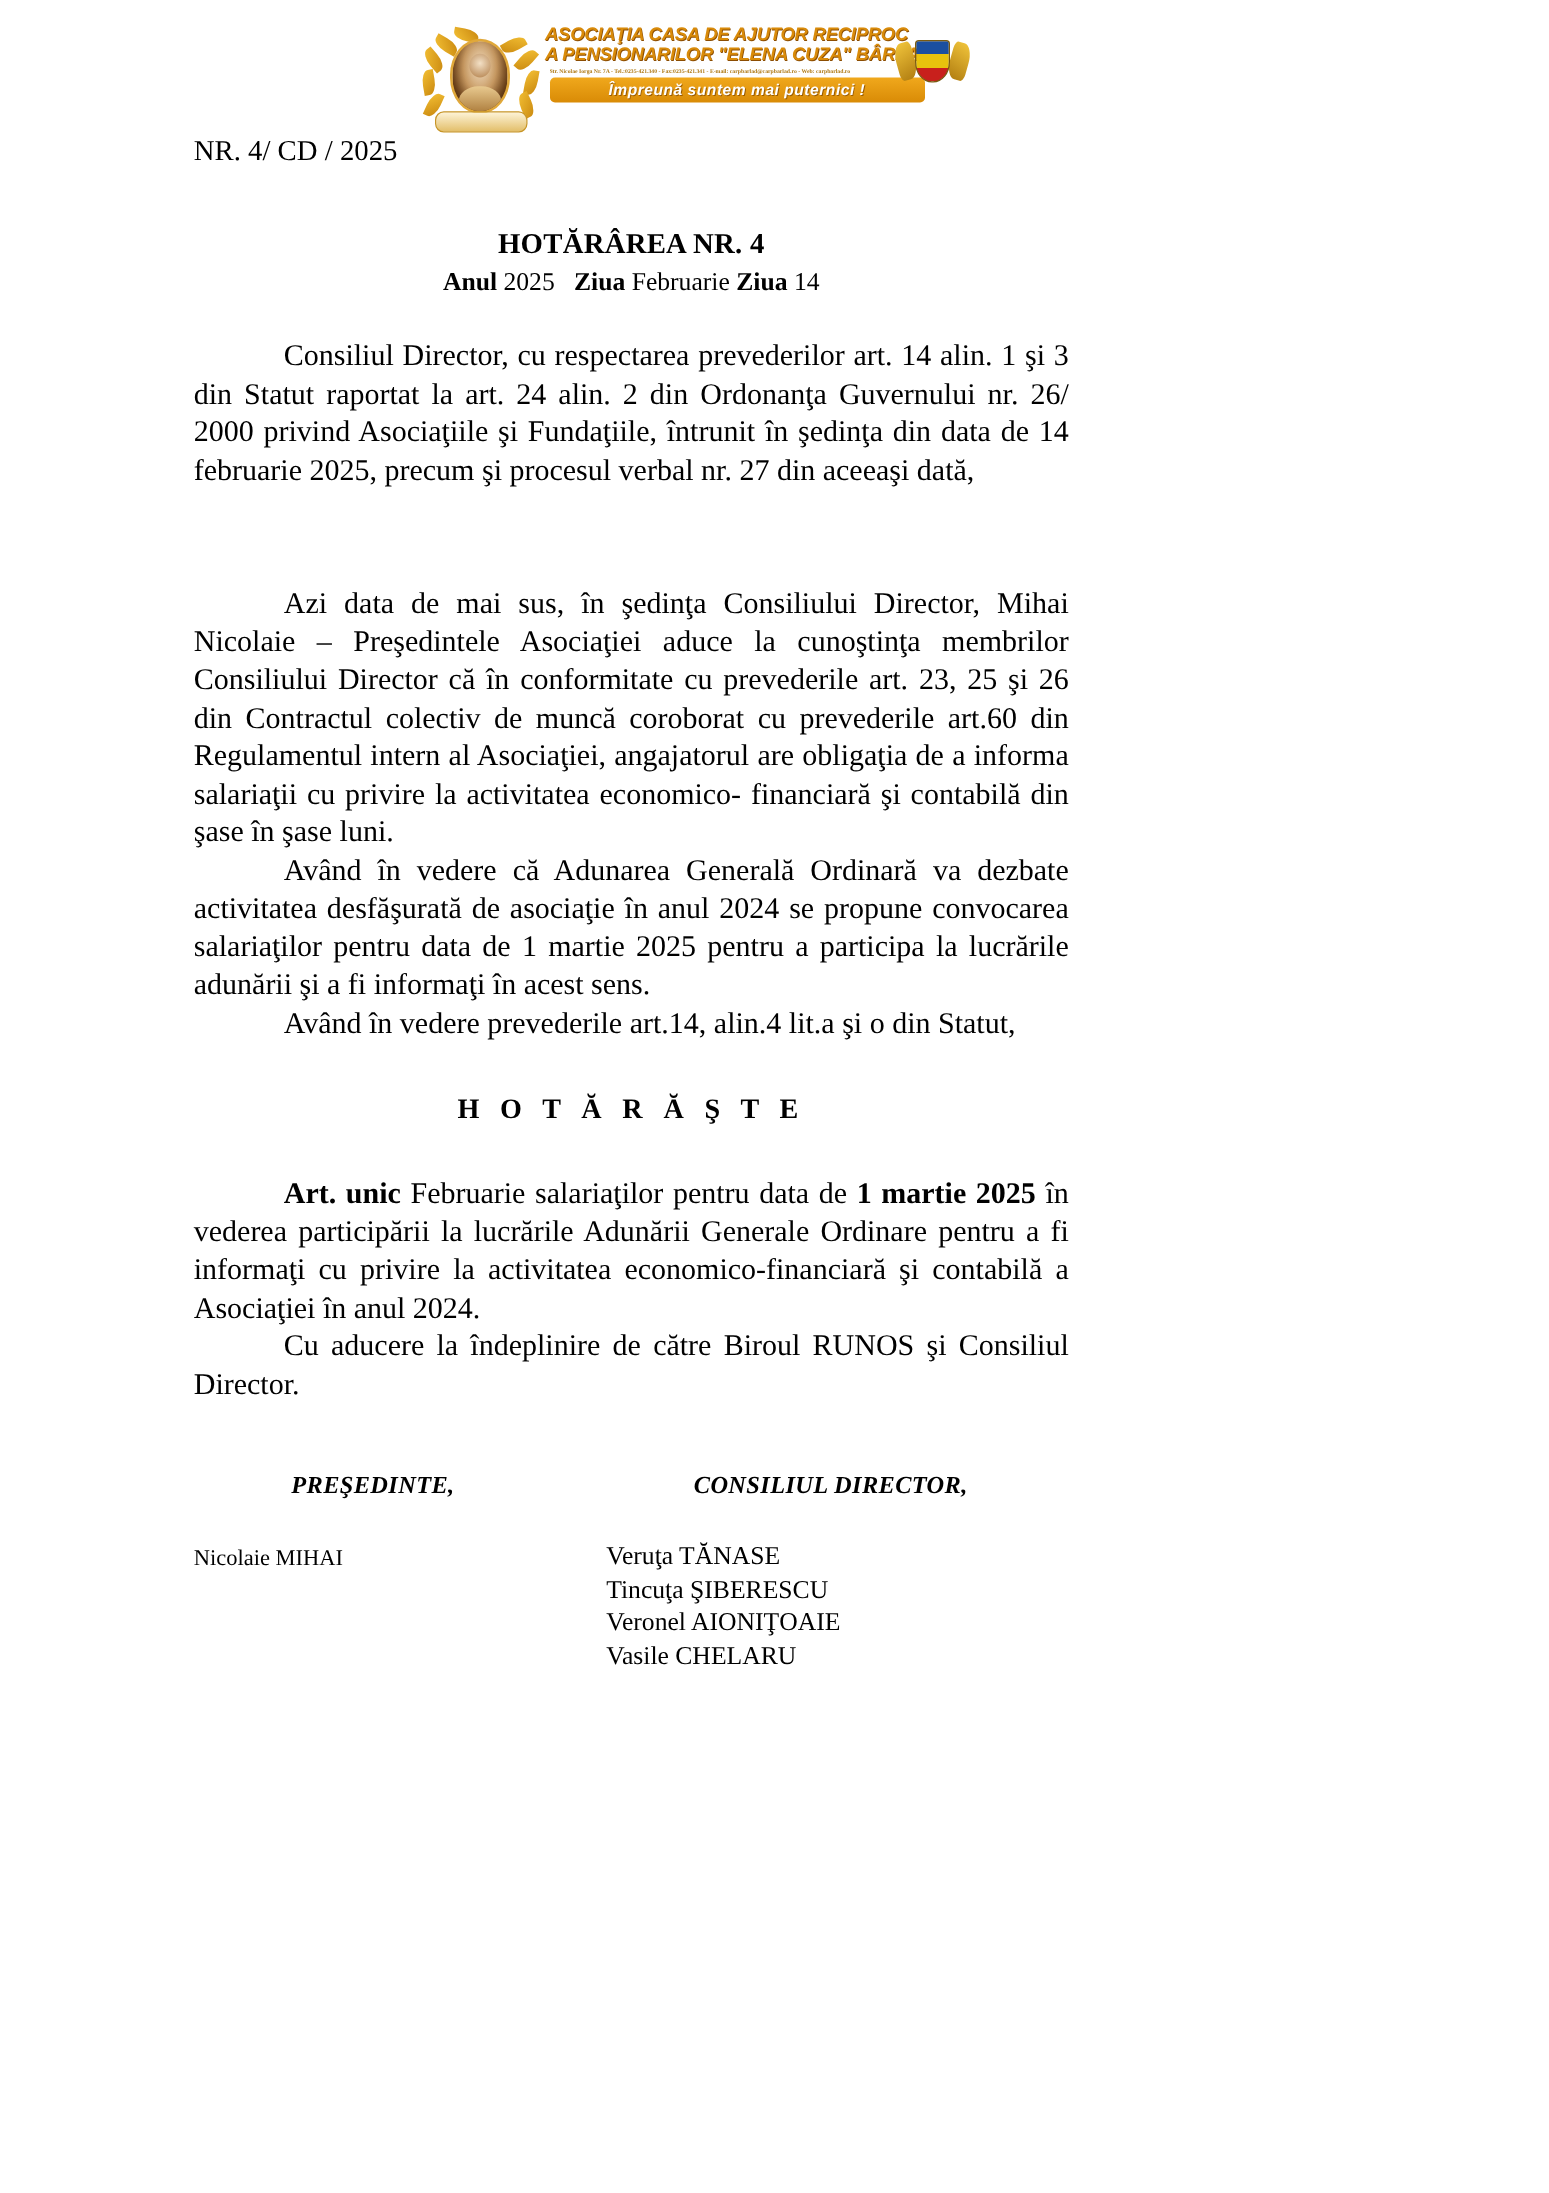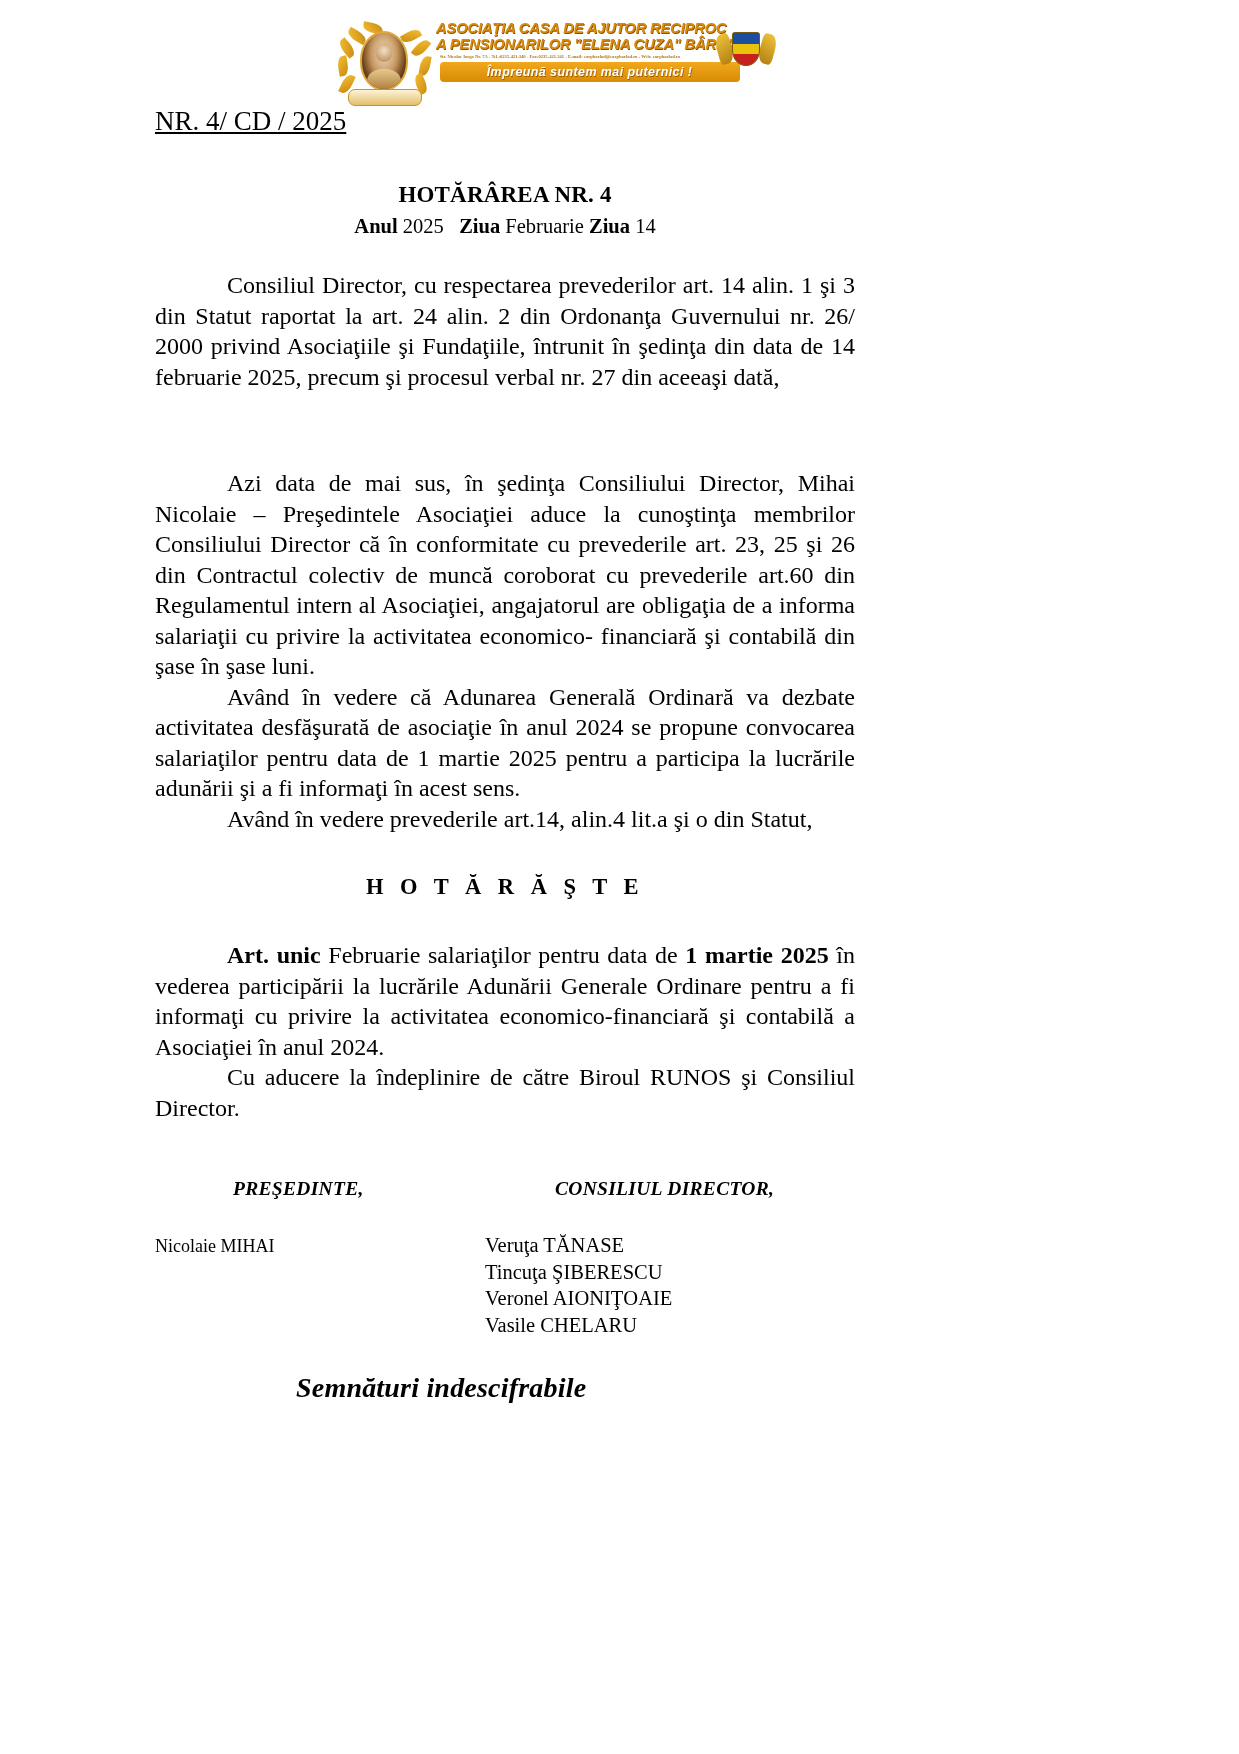--- a/index.html
+++ b/index.html
@@ -183,23 +183,22 @@
     border-radius: 50% 20% 50% 20%;
   }
   .coat-wing.left  { left: 1px;  transform: rotate(-16deg); }
   .coat-wing.right { right: 1px; transform: rotate(16deg) scaleX(-1); }
 
   
   .doc-number {
     position: absolute;
     left: 155px;
     top: 108px;
-    font-size: 27px;
+    font-size: 23px;
     line-height: 26px;
-    text-decoration: underline;
   }
 
   .content {
     position: absolute;
     left: 155px;
     top: 180px;
     width: 700px;
     font-size: 20.5px;
     line-height: 30px;
   }
@@ -391,15 +390,14 @@
       <div class="sig-col-left">Nicolaie MIHAI</div>
       <div class="sig-col-right">
         <div>Veruţa TĂNASE</div>
         <div>Tincuţa ŞIBERESCU</div>
         <div>Veronel AIONIŢOAIE</div>
         <div>Vasile  CHELARU</div>
       </div>
     </div>
   </div>
 
-  <div class="closing-note">Semnături indescifrabile</div>
 
 </div>
 
 </body></html>

